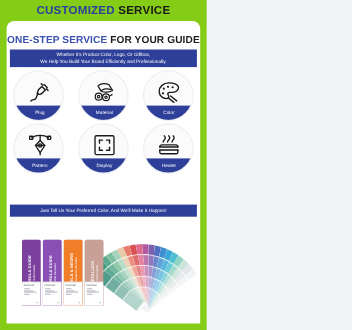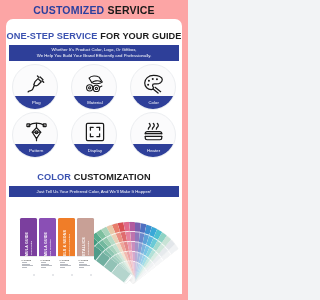--- a/index.html
+++ b/index.html
@@ -2,21 +2,21 @@
 <html><head>
 <meta charset="utf-8">
 <style>
   * { box-sizing: border-box; margin: 0; padding: 0; }
   html, body {
     width: 188px; height: 300px;
     font-family: "Liberation Sans", sans-serif;
     background: #f2f3f5;
     overflow: hidden;
   }
-  .page { position: relative; width: 188px; height: 300px; background: #fca5a5; }
+  .page { position: relative; width: 188px; height: 300px; background: #84cc16; }
 
   
   .page-title {
     position: absolute; top: 4px; left: 0; width: 188px;
     text-align: center;
     font-size: 10.5px; font-weight: bold; letter-spacing: 0.2px;
     white-space: nowrap;
   }
   .page-title .blue { color: #2b3f9e; }
   .page-title .dark { color: #1a1a1a; }
@@ -268,23 +268,20 @@
               <path d="M3.4 13.2 C3.4 11.8 4.4 11.2 5.6 11.2 L18.4 11.2 C19.6 11.2 20.6 11.8 20.6 13.2"></path>
               <path d="M3.4 16.1 L3.4 18.1 C3.4 19 4.2 19.6 5.2 19.6 L18.8 19.6 C19.8 19.6 20.6 19 20.6 18.1 L20.6 16.1"></path>
             </svg>
           </div>
           <div class="cap">Heater</div>
         </div>
       </div>
 
     </div>
 
-    <div class="sec-head" id="head2">
-      <span class="blue">COLOR</span><span class="dark">&nbsp;</span><span class="dark">CUSTOMIZATION</span>
-    </div>
 
     <div class="ribbon" id="ribbon2">
       <span class="ln">Just Tell Us Your Preferred Color, And We'll Make It Happen!</span>
     </div>
 
     <div class="books">
         <div class="fan">
           <div class="blade" style="transform: rotate(-52deg); left: 40px; z-index: 100;">
             <u style="height: 10px; background: rgb(47, 138, 116); opacity: 1; border-bottom: 0.4px solid rgba(255, 255, 255, 0.85);"></u>
             <u style="height: 10px; background: rgb(47, 138, 116); opacity: 0.84; border-bottom: 0.4px solid rgba(255, 255, 255, 0.85);"></u>

